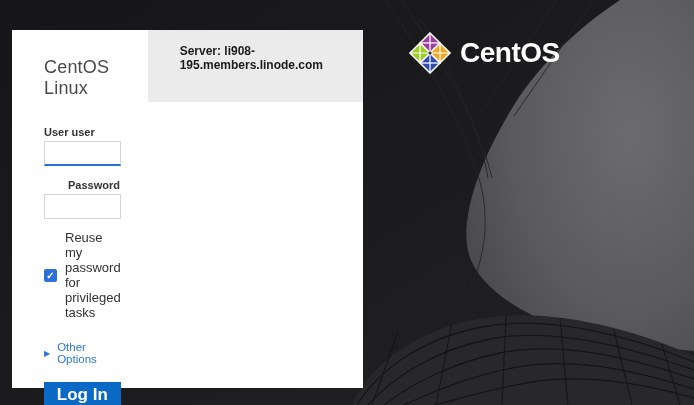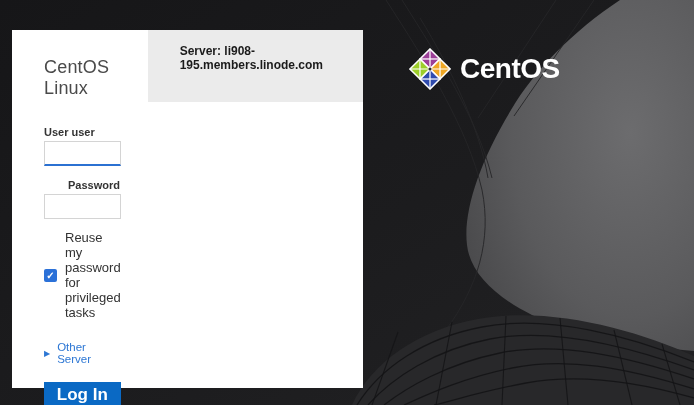--- a/index.html
+++ b/index.html
@@ -14,21 +14,21 @@
     position: absolute;
     inset: 0;
     width: 694px;
     height: 405px;
     display: block;
   }
   
   .brand {
     position: absolute;
     left: 409px;
-    top: 48px;
+    top: 32px;
     display: flex;
     align-items: center;
     gap: 9px;
     z-index: 2;
   }
   .brand-word {
     color: #ffffff;
     font-size: 28px;
     font-weight: 700;
     letter-spacing: -0.5px;
@@ -224,21 +224,21 @@
     <label class="field-label pw">Password</label>
     <input class="text-input" type="password" value="" style="">
 
     <div class="checkbox-row">
       <span class="checkbox">✓</span>
       <span class="checkbox-label">Reuse my password for privileged tasks</span>
     </div>
 
     <div class="other-options">
       <span class="caret">▶</span>
-      <span>Other Server</span>
+      <span>Other Options</span>
     </div>
 
     <button class="login-btn">Log In</button>
   </div>
 
   <div class="card-footer">
     <div class="server-line">Server: li908-195.members.linode.com</div>
   </div>
 </div>
 

